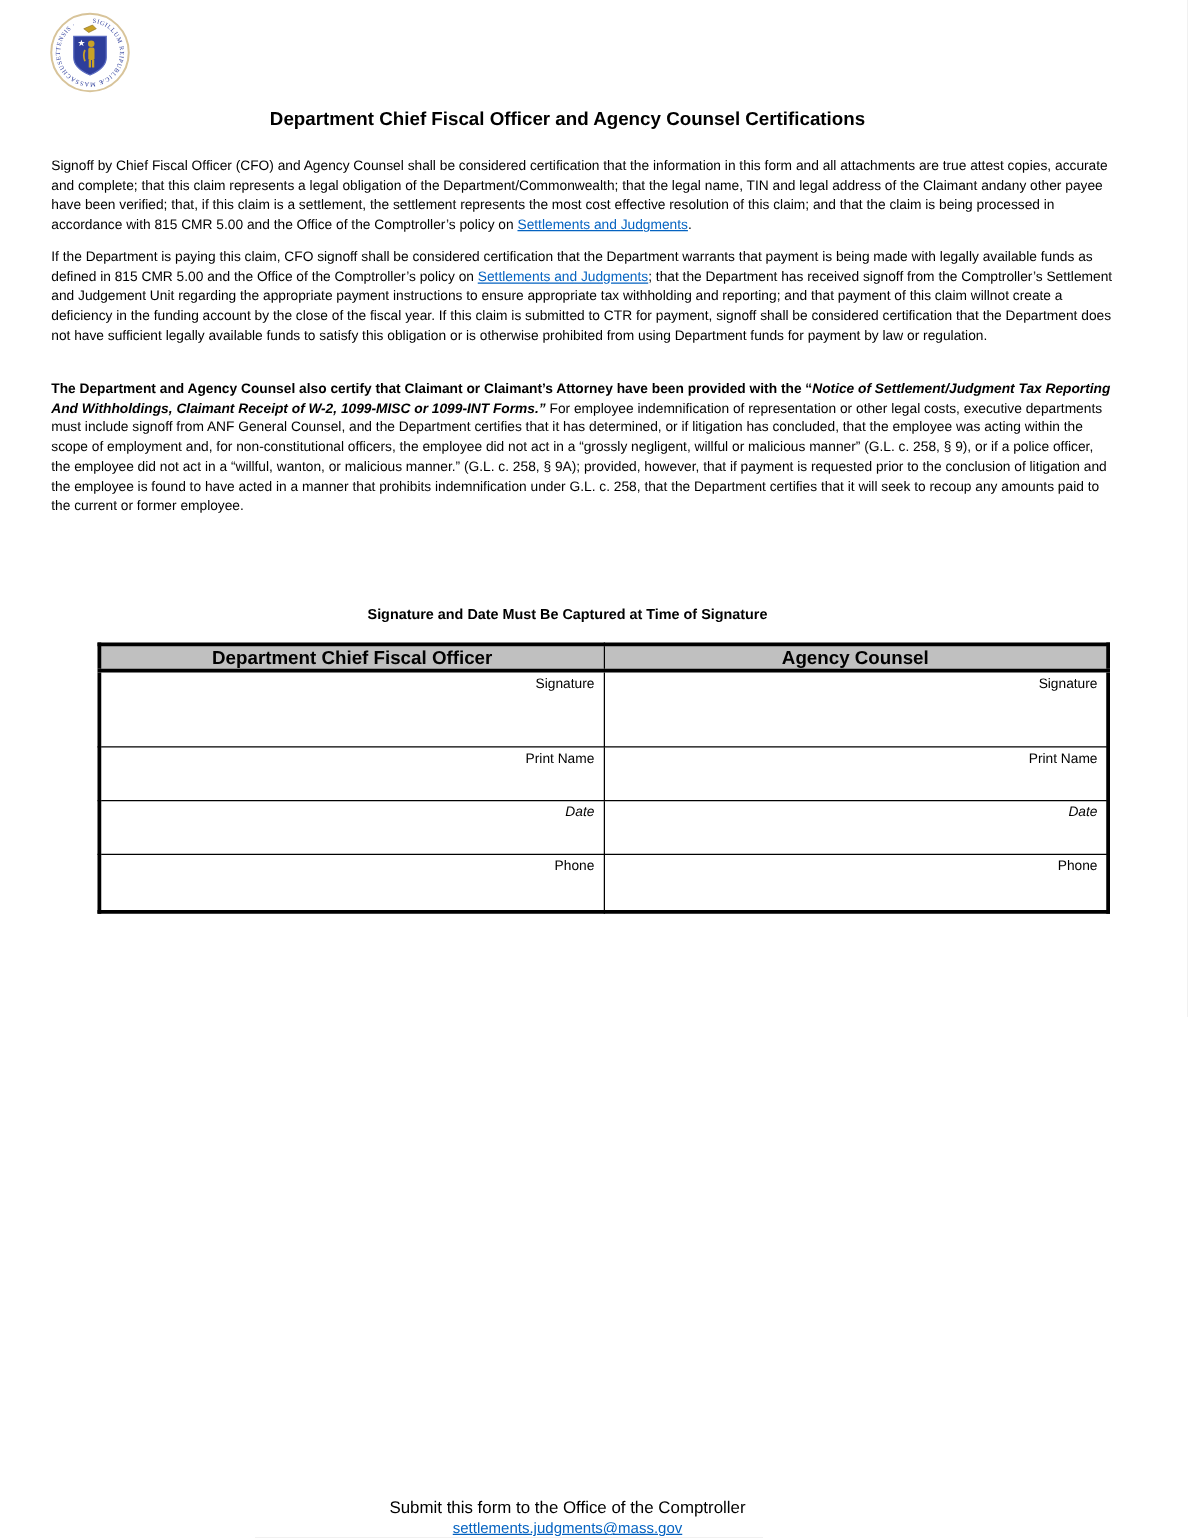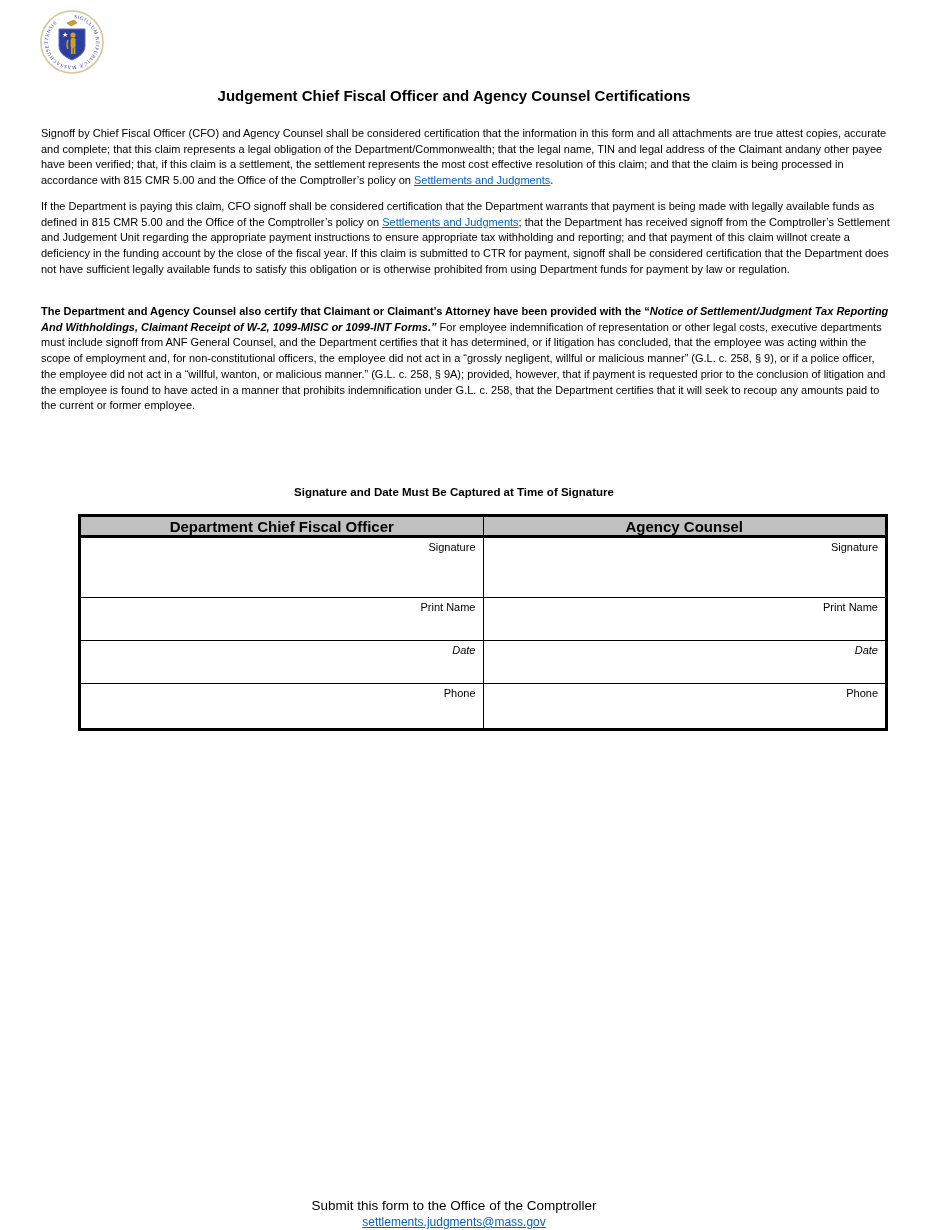--- a/index.html
+++ b/index.html
@@ -131,21 +131,21 @@
       <text x="22" y="29" font-size="7" fill="#ffffff" font-family="'DejaVu Sans', sans-serif">★</text>
 
       <circle cx="33" cy="27" r="2.6" fill="#C9A227"></circle>
       <rect x="30.6" y="30" width="5" height="10" rx="1.5" fill="#C9A227"></rect>
       <path d="M 28 32 q -2 4 0 9" stroke="#C9A227" stroke-width="1.4" fill="none"></path>
       <rect x="31" y="40" width="1.8" height="6" fill="#C9A227"></rect>
       <rect x="33.6" y="40" width="1.8" height="6" fill="#C9A227"></rect>
     </svg>
   </div>
 
-  <div class="section-title">Judgement Chief Fiscal Officer and Agency Counsel Certifications</div>
+  <div class="section-title">Department Chief Fiscal Officer and Agency Counsel Certifications</div>
 
   <p class="body-text p1"><span>Signoff by Chief Fiscal Officer (CFO) and Agency Counsel shall be considered certification that the information in this form and all attachments are true attest copies, accurate and complete; that this claim represents a legal obligation of the Department/Commonwealth; that the legal name, TIN and legal address of the Claimant andany other payee have been verified; that, if this claim is a settlement, the settlement represents the most cost effective resolution of this claim; and that the claim is being processed in accordance with 815 CMR 5.00 and the Office of the Comptroller’s policy on </span><a class="doc-link" href="#">Settlements and Judgments</a><span>.</span></p>
 
   <p class="body-text p2"><span>If the Department is paying this claim, CFO signoff shall be considered certification that the Department warrants that payment is being made with legally available funds as defined in 815 CMR 5.00 and the Office of the Comptroller’s policy on </span><a class="doc-link" href="#">Settlements and Judgments</a><span>; that the Department has received signoff from the Comptroller’s Settlement and Judgement Unit regarding the appropriate payment instructions to ensure appropriate tax withholding and reporting; and that payment of this claim willnot create a deficiency in the funding account by the close of the fiscal year. If this claim is submitted to CTR for payment, signoff shall be considered certification that the Department does not have sufficient legally available funds to satisfy this obligation or is otherwise prohibited from using Department funds for payment by law or regulation.</span></p>
 
   <p class="body-text p3"><b>The Department and Agency Counsel also certify that Claimant or Claimant’s Attorney have been provided with the “</b><b><i>Notice of Settlement/Judgment Tax Reporting And Withholdings, Claimant Receipt of W-2, 1099-MISC or 1099-INT Forms.”</i></b><span> For employee indemnification of representation or other legal costs, executive departments must include signoff from ANF General Counsel, and the Department certifies that it has determined, or if litigation has concluded, that the employee was acting within the scope of employment and, for non-constitutional officers, the employee did not act in a “grossly negligent, willful or malicious manner” (G.L. c. 258, § 9), or if a police officer, the employee did not act in a “willful, wanton, or malicious manner.” (G.L. c. 258, § 9A); provided, however, that if payment is requested prior to the conclusion of litigation and the employee is found to have acted in a manner that prohibits indemnification under G.L. c. 258, that the Department certifies that it will seek to recoup any amounts paid to the current or former employee.</span></p>
 
   <div class="sig-caption">Signature and Date Must Be Captured at Time of Signature</div>
 
   <table class="sig-table">

